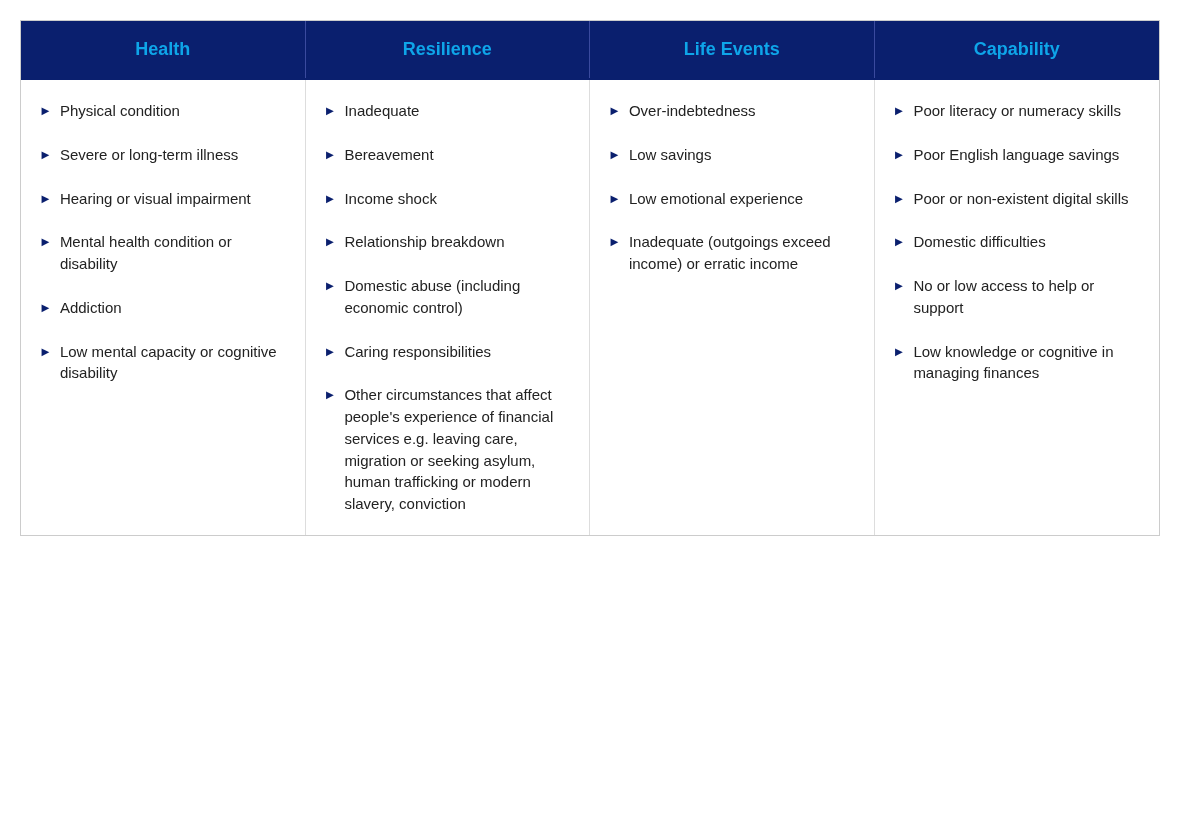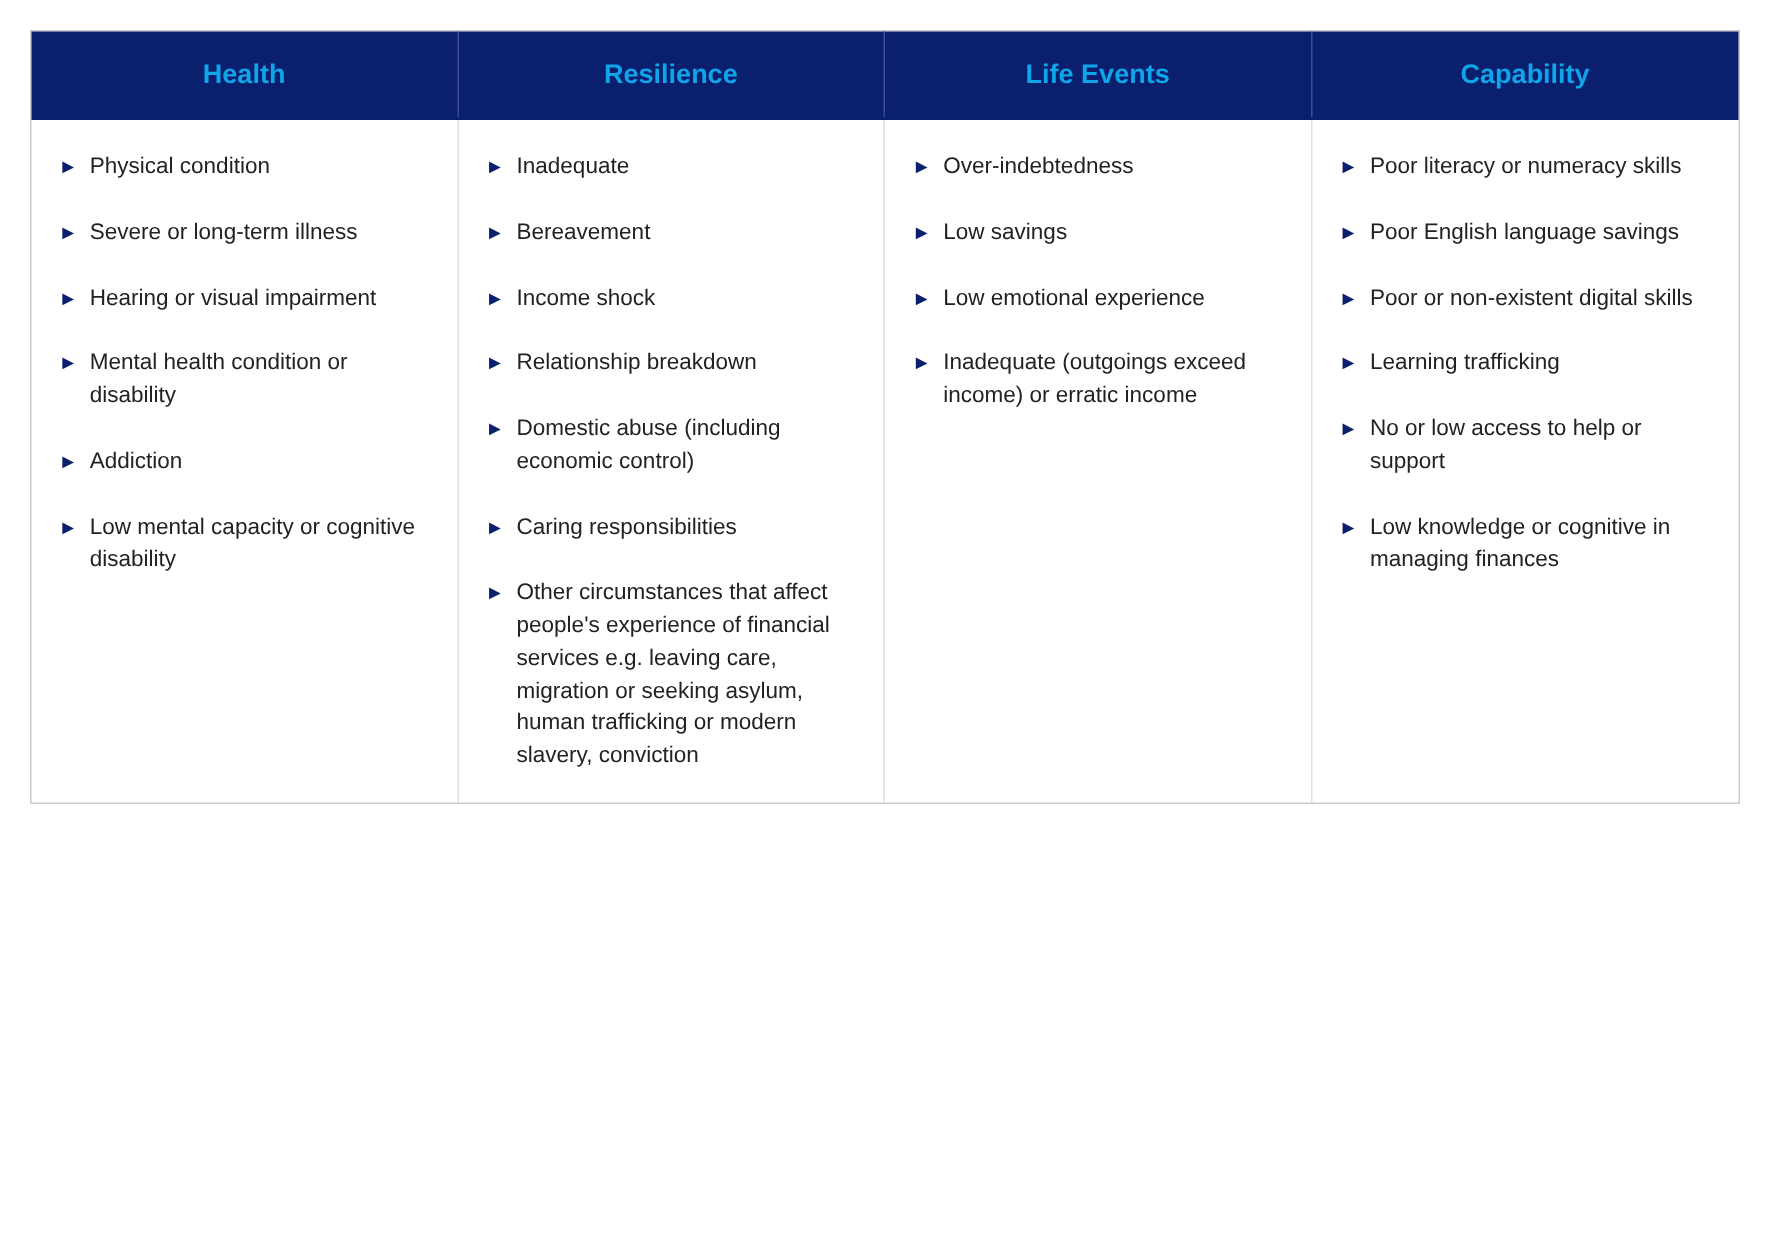--- a/index.html
+++ b/index.html
@@ -187,21 +187,21 @@
         <li>
             <span class="arrow">►</span>
             <span class="item-text">Poor English language savings</span>
           </li>
         <li>
             <span class="arrow">►</span>
             <span class="item-text">Poor or non-existent digital skills</span>
           </li>
         <li>
             <span class="arrow">►</span>
-            <span class="item-text">Learning trafficking</span>
+            <span class="item-text">Domestic difficulties</span>
           </li>
         <li>
             <span class="arrow">►</span>
             <span class="item-text">No or low access to help or support</span>
           </li>
         <li>
             <span class="arrow">►</span>
             <span class="item-text">Low knowledge or cognitive in managing finances</span>
           </li>
       </ul>

